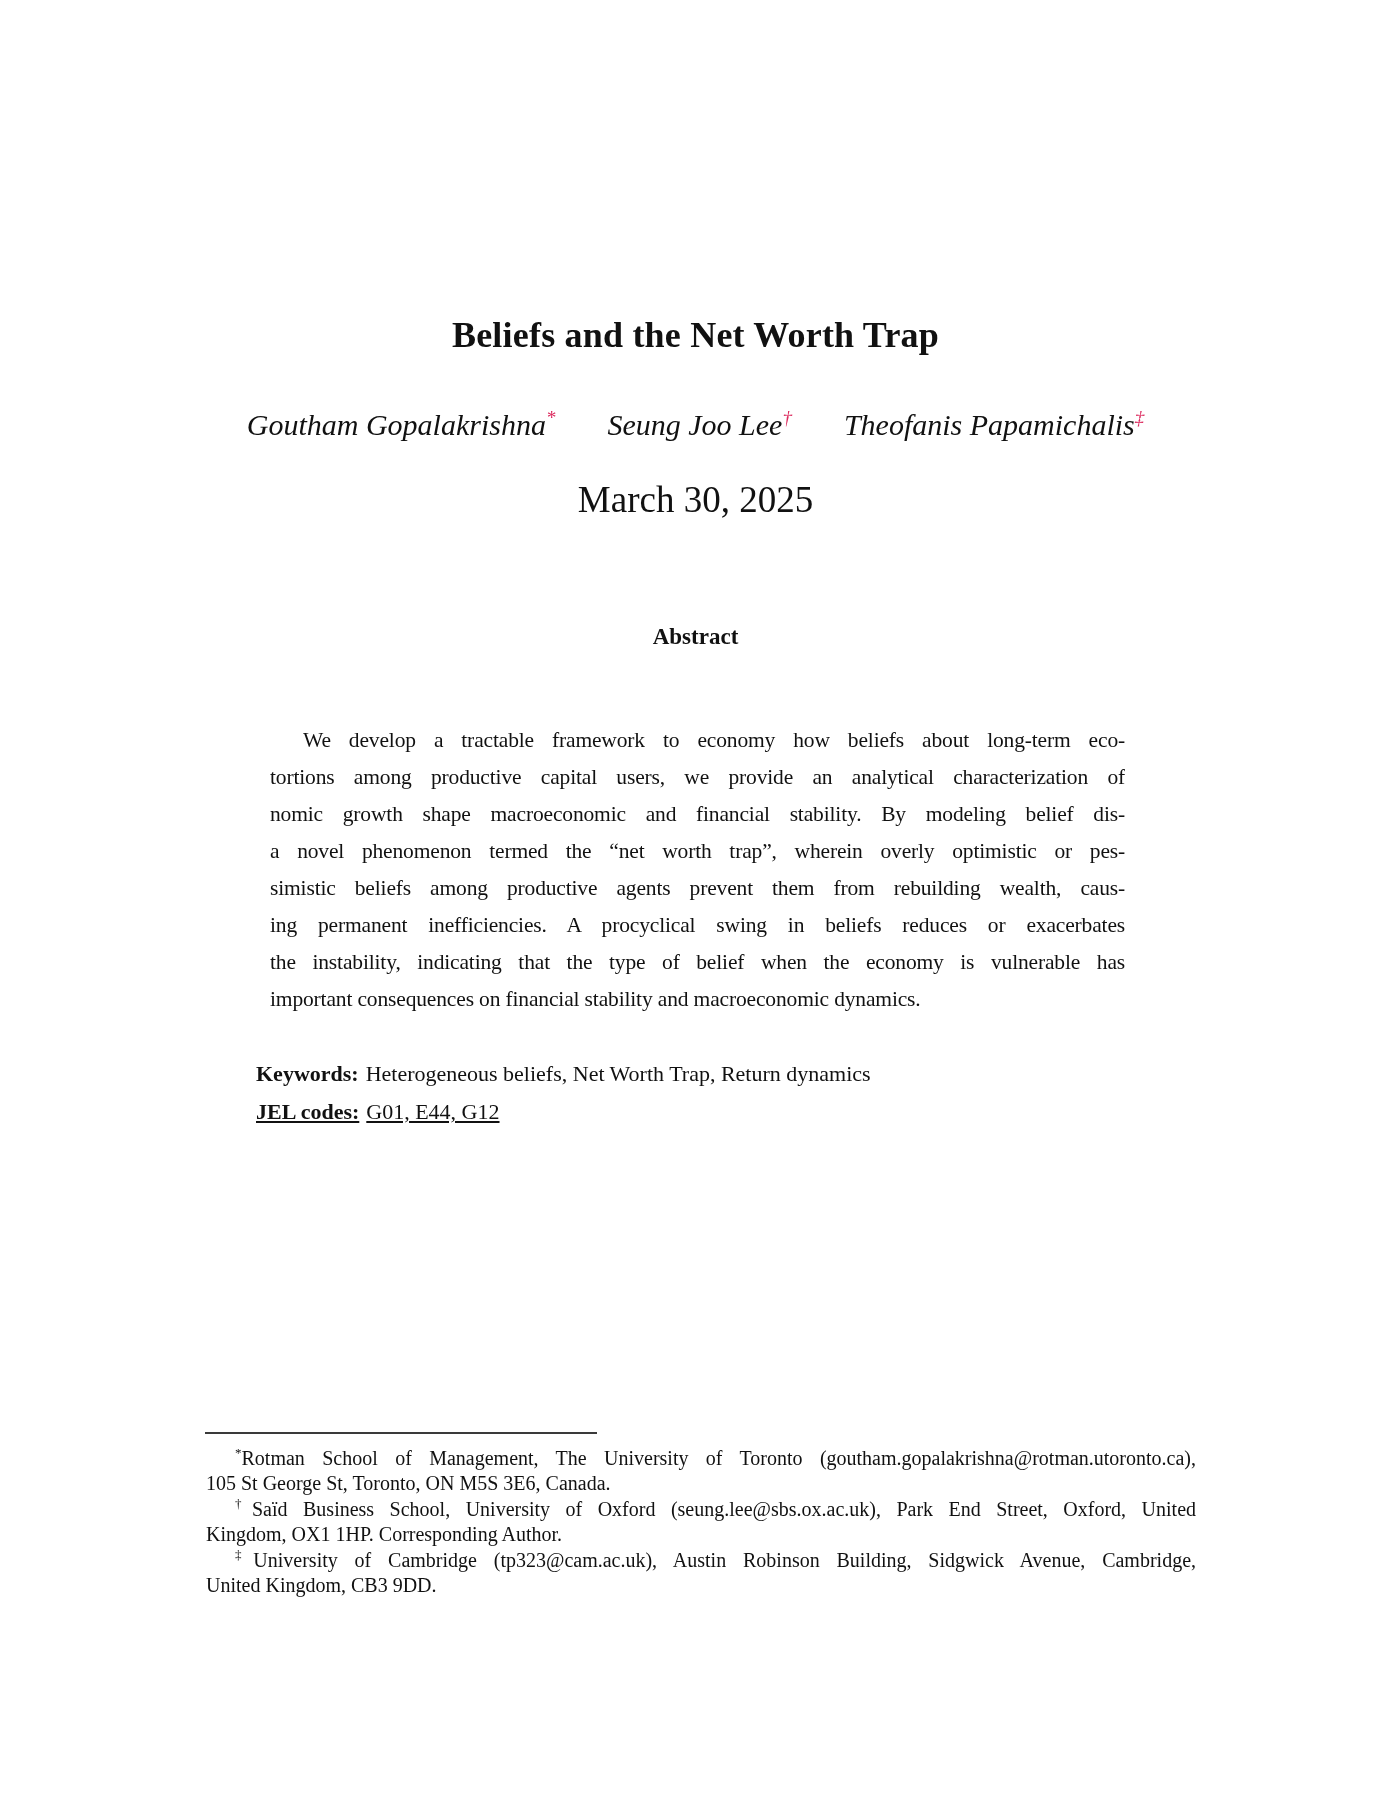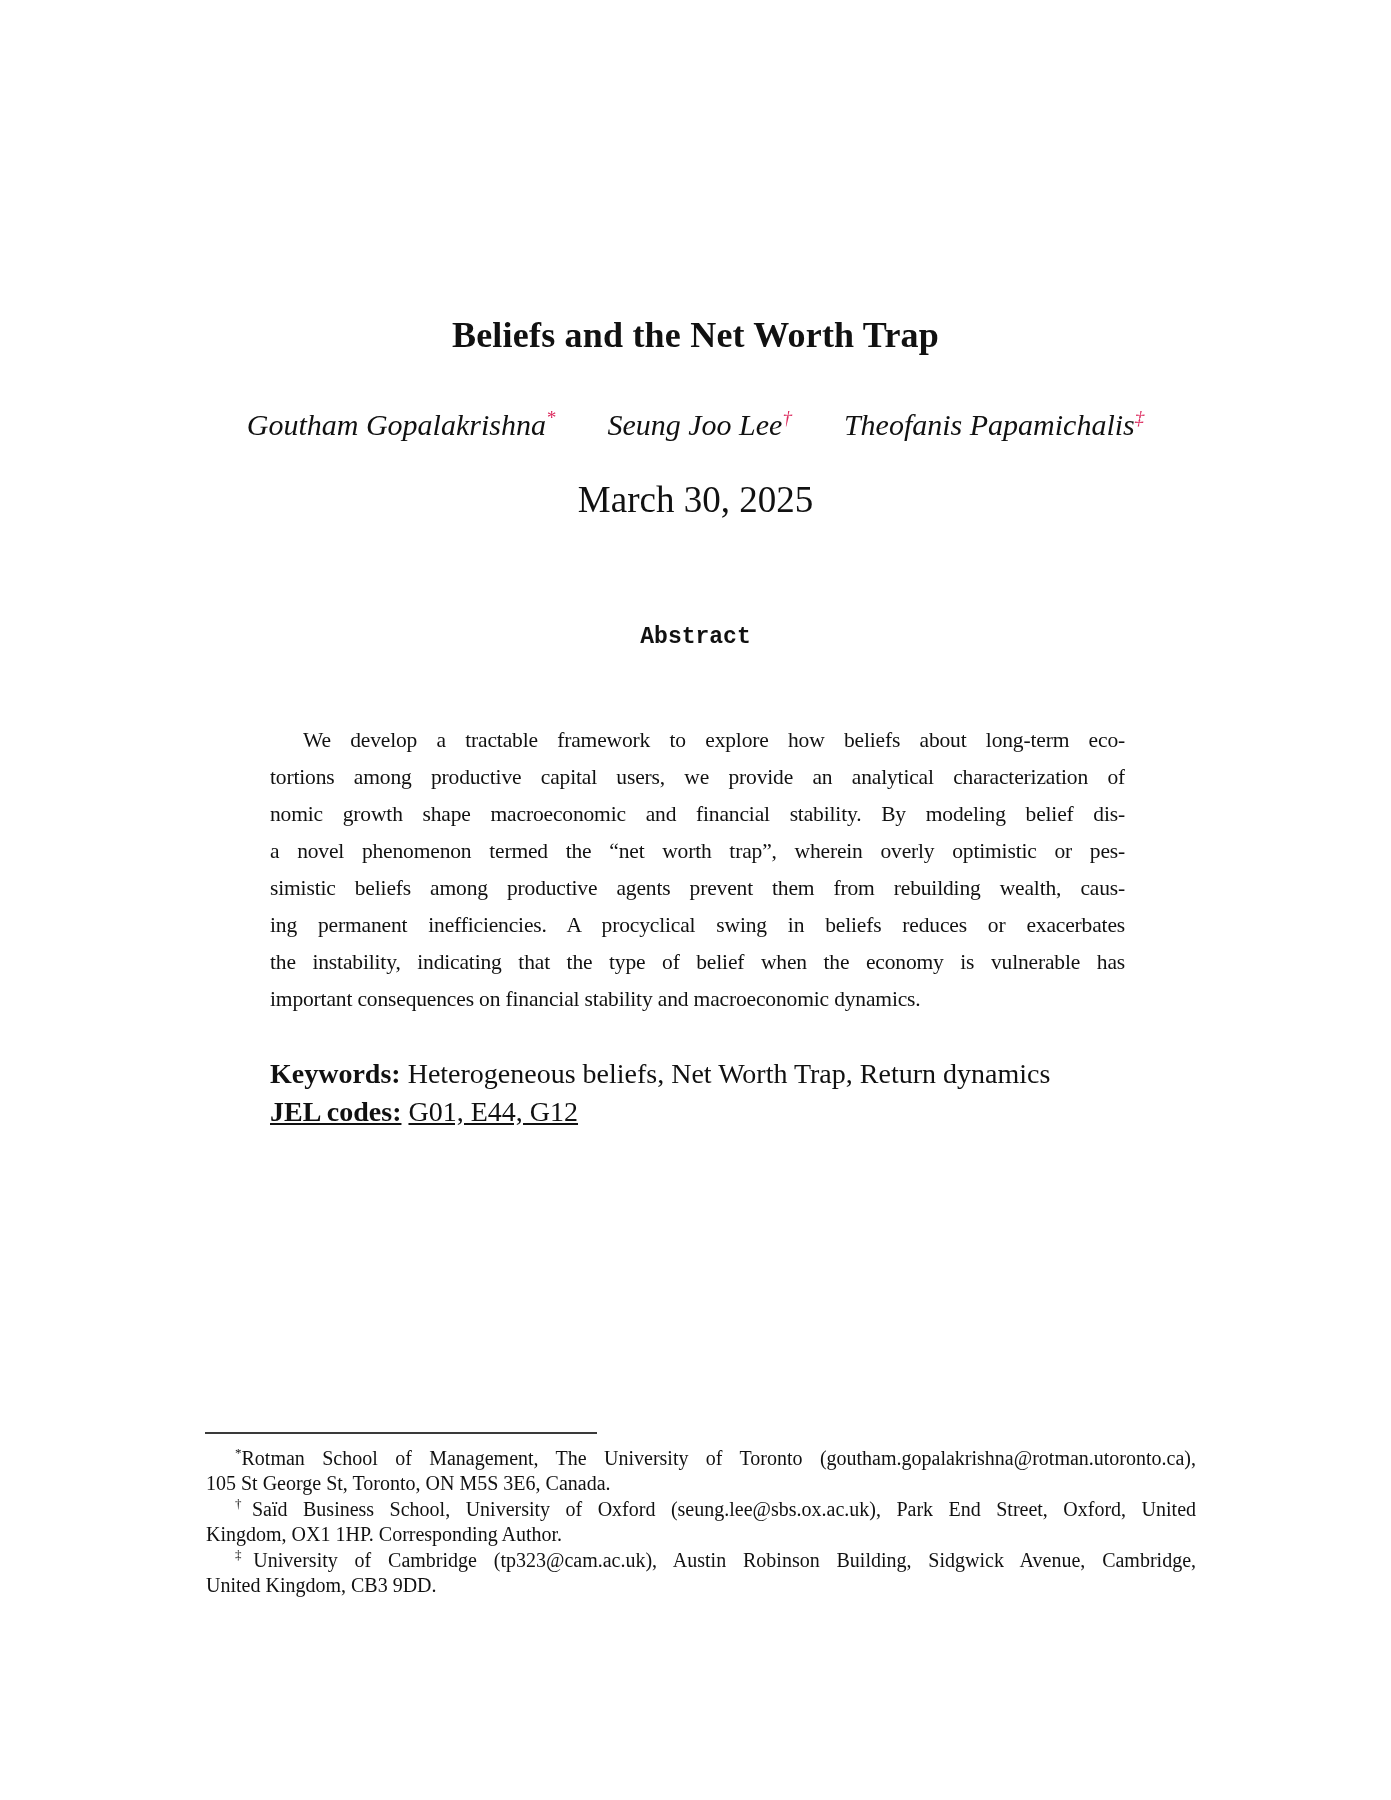--- a/index.html
+++ b/index.html
@@ -54,21 +54,20 @@
     font-size: 37px;
   }
   .abs-head {
     position: absolute;
     top: 624px;
     left: 0;
     width: 1391px;
     text-align: center;
     font-size: 23px;
     font-weight: bold;
-    font-family: Liberation Mono, monospace;
   }
   .abs-body {
     position: absolute;
     top: 722px;
     left: 270px;
     width: 855px;
     font-size: 21.5px;
     letter-spacing: -0.15px;
   }
   .jline {
@@ -86,23 +85,23 @@
   }
   .plainline {
     height: 37px;
     line-height: 37px;
     text-align: left;
     overflow: hidden;
   }
   .indent1 { text-indent: 33px; }
   .kv {
     position: absolute;
-    left: 270px;
+    left: 256px;
     width: 860px;
-    font-size: 28px;
+    font-size: 22px;
     line-height: 28px;
   }
   .kv .lbl { font-weight: bold; margin-right: 7px; }
   .keywords { top: 1060px; }
   .jel { top: 1098px; text-decoration: underline; }
   .fnrule {
     position: absolute;
     top: 1432px;
     left: 205px;
     width: 392px;
@@ -148,21 +147,21 @@
     <span class="author"><span>Goutham Gopalakrishna</span><sup class="mark">*</sup></span>
     <span class="author"><span>Seung Joo Lee</span><sup class="mark">†</sup></span>
     <span class="author"><span>Theofanis Papamichalis</span><sup class="mark">‡</sup></span>
   </div>
 
   <div class="date">March 30, 2025</div>
 
   <div class="abs-head">Abstract</div>
 
   <div class="abs-body">
-    <div class="jline indent1">We develop a tractable framework to explore how beliefs about long-term eco-</div>
+    <div class="jline indent1">We develop a tractable framework to economy how beliefs about long-term eco-</div>
     <div class="jline">tortions among productive capital users, we provide an analytical characterization of</div>
     <div class="jline">nomic growth shape macroeconomic and financial stability. By modeling belief dis-</div>
     <div class="jline">a novel phenomenon termed the “net worth trap”, wherein overly optimistic or pes-</div>
     <div class="jline">simistic beliefs among productive agents prevent them from rebuilding wealth, caus-</div>
     <div class="jline">ing permanent inefficiencies.  A procyclical swing in beliefs reduces or exacerbates</div>
     <div class="jline">the instability, indicating that the type of belief when the economy is vulnerable has</div>
     <div class="plainline">important consequences on financial stability and macroeconomic dynamics.</div>
   </div>
 
   <div class="kv keywords">

